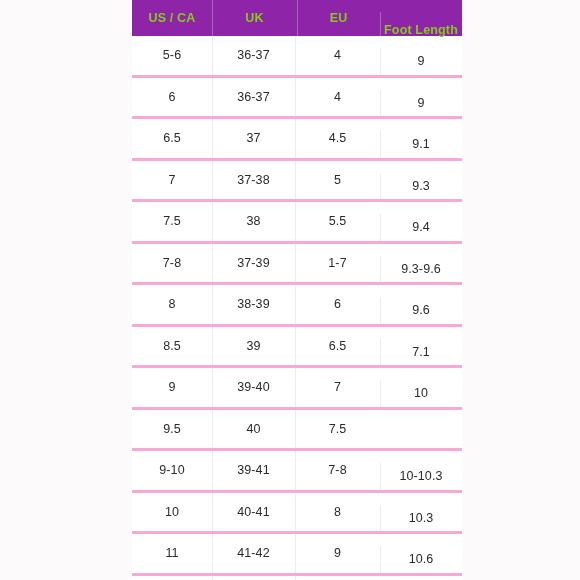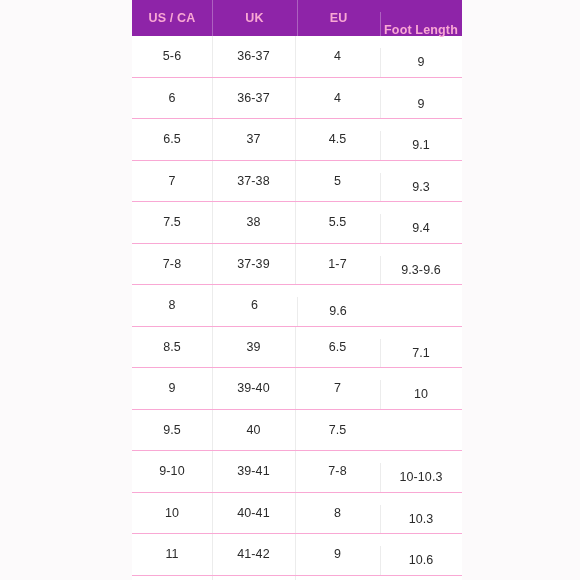--- a/index.html
+++ b/index.html
@@ -32,21 +32,21 @@
     width: 330px;
     height: 36px;
     background: #8e24a8;
   }
   .th {
     flex: 0 0 auto;
     height: 36px;
     display: flex;
     align-items: center;
     justify-content: center;
-    color: #f9a8d4;
+    color: #84cc16;
     font-size: 12.5px;
     font-weight: 600;
     letter-spacing: 0.15px;
     box-sizing: border-box;
     position: relative;
   }
   .th + .th::before {
     content: "";
     position: absolute;
     left: 0;
@@ -61,21 +61,21 @@
   .col-3 { width: 82px; margin-top: 12px; }
 
   .tbody {
     width: 330px;
     background: #ffffff;
   }
   .tr {
     display: flex;
     width: 330px;
     height: 41.5px;
-    border-bottom: 1px solid #f9a8d4;
+    border-bottom: 3px solid #f9a8d4;
     box-sizing: border-box;
     background: #ffffff;
   }
   .td {
     flex: 0 0 auto;
     display: flex;
     align-items: center;
     justify-content: center;
     font-size: 12.5px;
     color: #2b2b2b;
@@ -149,20 +149,21 @@
 
       <div class="tr">
         <div class="td col-0">7-8</div>
         <div class="td col-1">37-39</div>
         <div class="td col-2">1-7</div>
         <div class="td col-3">9.3-9.6</div>
       </div>
 
       <div class="tr">
         <div class="td col-0">8</div>
+        <div class="td col-1">38-39</div>
         <div class="td col-2">6</div>
         <div class="td col-3">9.6</div>
       </div>
 
       <div class="tr">
         <div class="td col-0">8.5</div>
         <div class="td col-1">39</div>
         <div class="td col-2">6.5</div>
         <div class="td col-3">7.1</div>
       </div>

